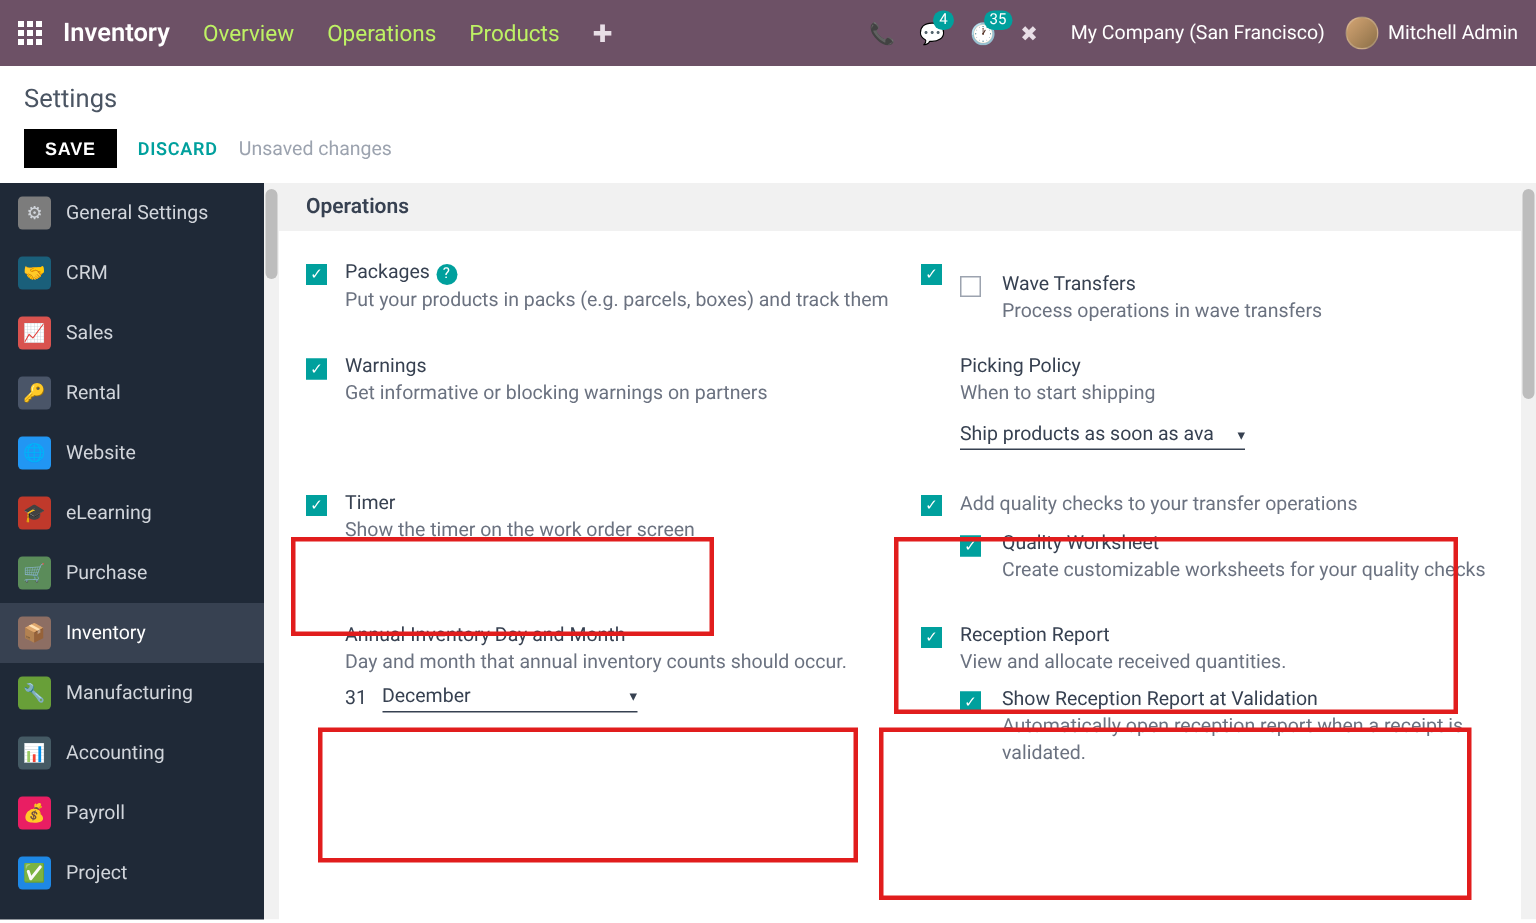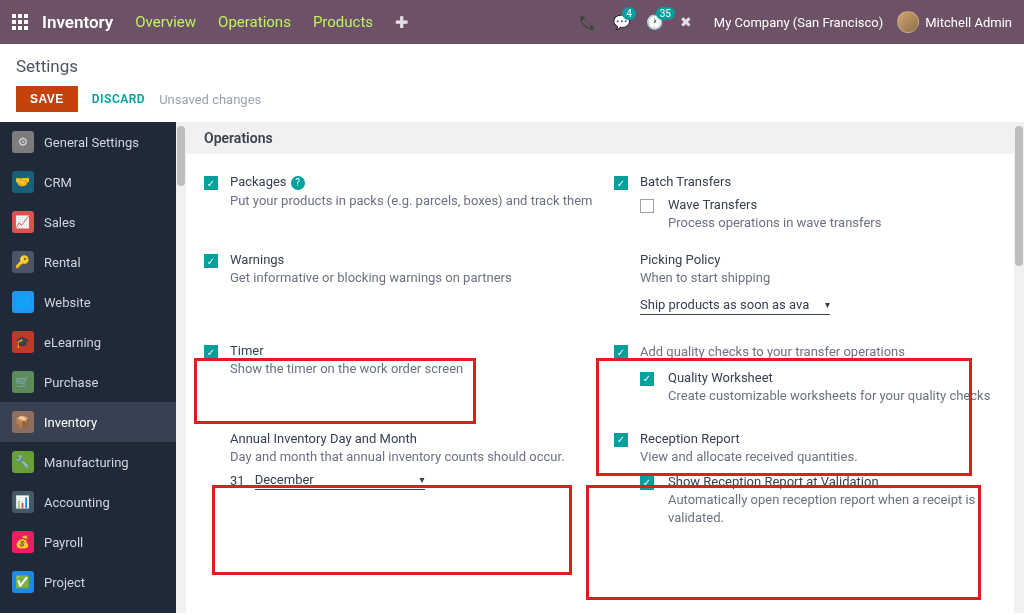--- a/index.html
+++ b/index.html
@@ -21,21 +21,21 @@
 
 
 .header-row { display: flex; align-items: center; padding: 12px 16px 10px; border-bottom: 0; }
 .page-title { font-size: 17px; color: #4b5563; font-weight: 400; }
 .search-wrap { margin-left: auto; display: flex; align-items: center; width: 410px; border-bottom: 1px solid #d1d5db; }
 .search-input { border: none; outline: none; width: 100%; font-size: 13px; padding: 4px 0; color: #6b7280; }
 .search-icon { font-size: 14px; color: #374151; }
 
 
 .action-row { display: flex; align-items: center; padding: 0 16px 10px; }
-.btn-save { background: #c2410c; color: #fff; border: none; padding: 6px 14px; font-size: 12px; font-weight: 600; letter-spacing: .5px; cursor: pointer; margin-right: 14px; }
+.btn-save { background: #000000; color: #fff; border: none; padding: 6px 14px; font-size: 12px; font-weight: 600; letter-spacing: .5px; cursor: pointer; margin-right: 14px; }
 .btn-discard { color: #00a09d; font-weight: 600; font-size: 12px; letter-spacing: .5px; cursor: pointer; margin-right: 14px; }
 .unsaved { color: #9ca3af; font-size: 13px; }
 
 
 .main { display: flex; height: calc(615px - 44px - 46px - 34px); }
 .sidebar { width: 176px; background: #1f2937; color: #d1d5db; overflow-y: auto; }
 .side-item { display: flex; align-items: center; padding: 9px 12px; font-size: 13px; cursor: pointer; }
 .side-item.active { background: #374151; color: #fff; }
 .side-icon { width: 22px; height: 22px; margin-right: 10px; display: flex; align-items: center; justify-content: center; font-size: 12px; border-radius: 3px; }
 .si-gs { background: #7c7c7c; } .si-crm { background: #1a5f7a; } .si-sales { background: #d9534f; } .si-rental { background: #4a5568; } .si-web { background: #2196f3; } .si-el { background: #c0392b; } .si-pur { background: #5b8c5a; } .si-inv { background: #8d6e63; } .si-mfg { background: #689f38; } .si-acc { background: #455a64; } .si-pay { background: #e91e63; } .si-proj { background: #1e88e5; }
@@ -185,21 +185,20 @@
             <div class="setting-title"><span>Packages</span><span class="help-icon">?</span></div>
             <div class="setting-desc">Put your products in packs (e.g. parcels, boxes) and track them</div>
           </div>
         </div>
 
         <div class="setting">
           <div class="chk-col">
               <div class="chk">✓</div>
             </div>
           <div class="setting-body">
-            <div class="setting-title">Batch Transfers</div>
             <div class="sub-setting">
               <div class="chk-col">
                   <div class="chk empty"></div>
                 </div>
               <div>
                 <div class="setting-title">Wave Transfers</div>
                 <div class="setting-desc">Process operations in wave transfers</div>
               </div>
             </div>
           </div>

